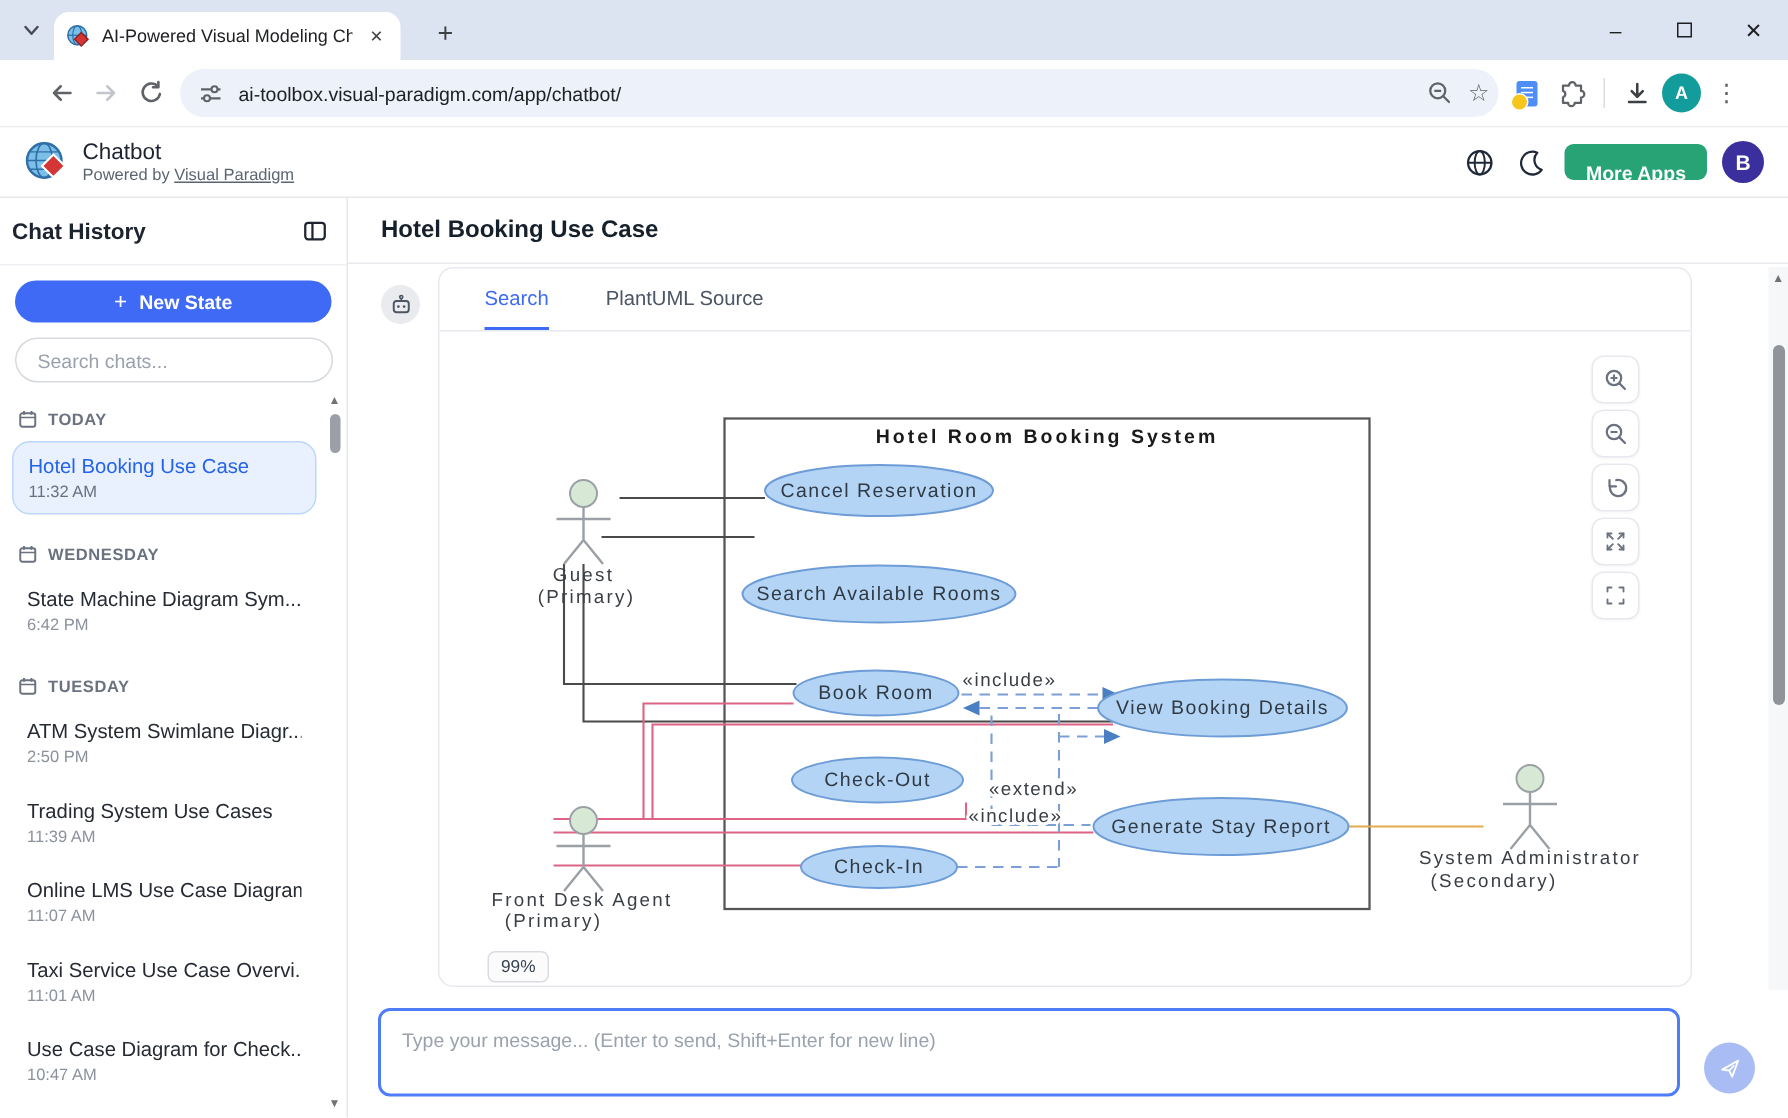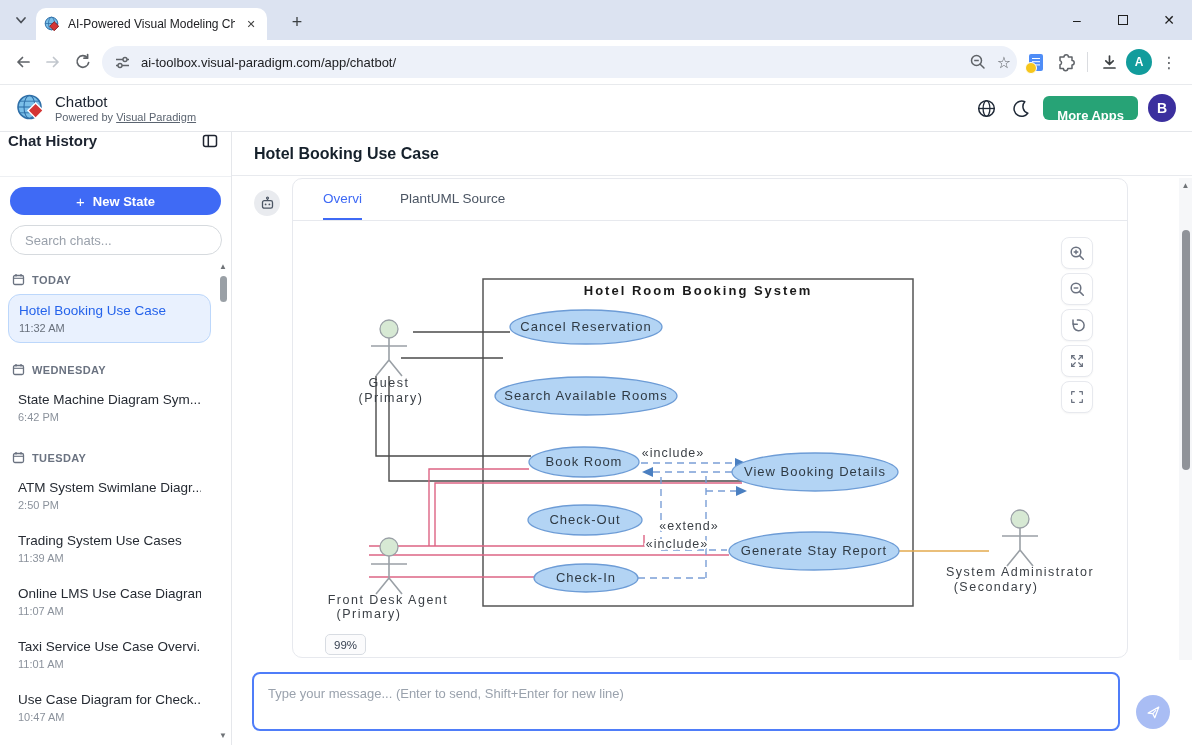--- a/index.html
+++ b/index.html
@@ -18,21 +18,21 @@
   .tabsearch{position:absolute;left:10px;top:9px;width:22px;height:22px;border-radius:50%;cursor:pointer}
   .tab{position:absolute;left:36px;top:8px;width:231px;height:32px;background:#fff;border-radius:10px 10px 0 0;display:flex;align-items:center;padding:0 8px;gap:8px}
   .tab-title{font-size:12px;color:#202124;white-space:nowrap;overflow:hidden;flex:1}
   .tab-close{font-size:11px;color:#444;width:16px;height:16px;border-radius:50%;cursor:pointer}
   .newtab{position:absolute;left:283px;top:8px;width:28px;height:28px;font-size:18px;color:#3c4043;cursor:pointer}
   .wincontrols{position:absolute;right:0;top:0;height:40px;display:flex}
   .winbtn{width:46px;height:40px;display:flex;align-items:center;justify-content:center;font-size:14px;color:#1f1f1f;cursor:pointer}
   .maxbox{width:10px;height:10px;border:1.2px solid #1f1f1f}
 
   
-  .toolbar{height:45px;background:#fff;display:flex;align-items:center;padding:0 8px;border-bottom:1px solid #e8eaed}
+  .toolbar{height:45px;background:#fff;display:flex;align-items:center;padding:0 26px;border-bottom:1px solid #e8eaed}
   .tbtn{width:30px;height:30px;border-radius:50%;cursor:pointer;flex:0 0 auto}
   .urlbar{flex:1;height:32px;background:#edf1f9;border-radius:16px;display:flex;align-items:center;margin:0 4px;padding:0 6px 0 12px;gap:10px}
   .url-text{font-size:13px;color:#202124;flex:1;white-space:nowrap;overflow:hidden}
   .star{font-size:16px;color:#5f6368}
   .docicon{width:14px;height:17px;background:#4f8df7;border-radius:2px;position:relative}
   .docicon::before{content:"";position:absolute;left:3px;top:4px;width:8px;height:1.6px;background:#fff;box-shadow:0 3.2px 0 #fff,0 6.4px 0 #fff}
   .docicon::after{content:"";position:absolute;left:-4px;bottom:-3px;width:10px;height:10px;border-radius:50%;background:#f6c61c;border:1px solid #fff}
   .divider{width:1px;height:20px;background:#dadce0;margin:0 6px}
   .avatarA{width:26px;height:26px;border-radius:50%;background:var(--avatar-teal);color:#fff;font-size:12px;font-weight:bold;display:flex;align-items:center;justify-content:center}
   .kebab{font-size:16px;color:#5f6368}
@@ -47,21 +47,21 @@
   .hicon{width:34px;height:34px;cursor:pointer}
   .moreapps{height:19px;padding:12px 14px;background:var(--accent-green);color:#fff;font-size:13px;font-weight:bold;border:none;border-radius:6px;margin:0 10px 0 6px;cursor:pointer}
   .avatarB{width:28px;height:28px;border-radius:50%;background:var(--avatar-purple);color:#fff;font-size:14px;font-weight:bold;display:flex;align-items:center;justify-content:center;cursor:pointer}
 
   
   .appbody{display:flex;height:613px}
   .sidebar{width:232px;border-right:1px solid #e5e7eb;display:flex;flex-direction:column;background:#fff}
   .main{flex:1;position:relative;background:#fff}
 
   
-  .sb-head{height:45px;border-bottom:1px solid #eef0f3;display:flex;align-items:flex-start;justify-content:space-between;padding:0 12px 0 8px}
+  .sb-head{height:45px;border-bottom:1px solid #eef0f3;display:flex;align-items:center;justify-content:space-between;padding:0 12px 0 8px}
   .sb-title{font-size:15px;font-weight:bold;color:#1d2430}
   .newchat{margin:10px 10px 0;height:28px;background:var(--accent);color:#fff;border:none;border-radius:14px;font-size:13px;font-weight:bold;display:flex;align-items:center;justify-content:center;gap:8px;cursor:pointer}
   .newchat .plus{font-size:15px;font-weight:normal}
   .sb-search{margin:10px 10px 3px;height:30px;border:1px solid #d6dade;border-radius:15px;padding:0 14px;font-size:13px;color:#333;outline:none;width:212px;font-family:inherit}
   .sb-search::placeholder{color:#9aa1ab}
   .chatlist{position:relative;flex:1;padding:15px 20px 0 8px;overflow:hidden}
   .sec{display:flex;align-items:center;gap:7px;color:#6a7280;font-size:11px;font-weight:bold;letter-spacing:.4px;margin:0 0 8px 4px}
   .sec.gap{margin-top:20px}
   .chat-item{padding:8px 10px;border-radius:12px;margin-bottom:6px;cursor:pointer}
   .chat-item .t{font-size:13.5px;color:#262b33;font-weight:500;white-space:nowrap;overflow:hidden}
@@ -331,21 +331,21 @@
             <line x1="7.5" y1="3" x2="7.5" y2="4.6" stroke="#4b5563" stroke-width="1.1"></line>
             <rect x="2.5" y="4.6" width="10" height="7.6" rx="1.8" fill="none" stroke="#4b5563" stroke-width="1.3"></rect>
             <circle cx="5.6" cy="8.4" r=".9" fill="#4b5563"></circle>
             <circle cx="9.4" cy="8.4" r=".9" fill="#4b5563"></circle>
           </svg>
       </span>
     </div>
 
     <div class="card">
       <div class="card-tabs">
-        <div class="ctab active">Overvi</div>
+        <div class="ctab active">Search</div>
         <div class="ctab">PlantUML Source</div>
       </div>
 
       <div class="diagram-wrap">
         <svg width="800" height="430" viewBox="0 0 800 430">
 
           <rect x="182" y="58" width="430" height="327" fill="#ffffff" stroke="#555" stroke-width="1.5"></rect>
           <text class="sys-title" x="397" y="74" text-anchor="middle">Hotel Room Booking System</text>
 
           <path class="solid-edge" d="M112 111 H209"></path>

